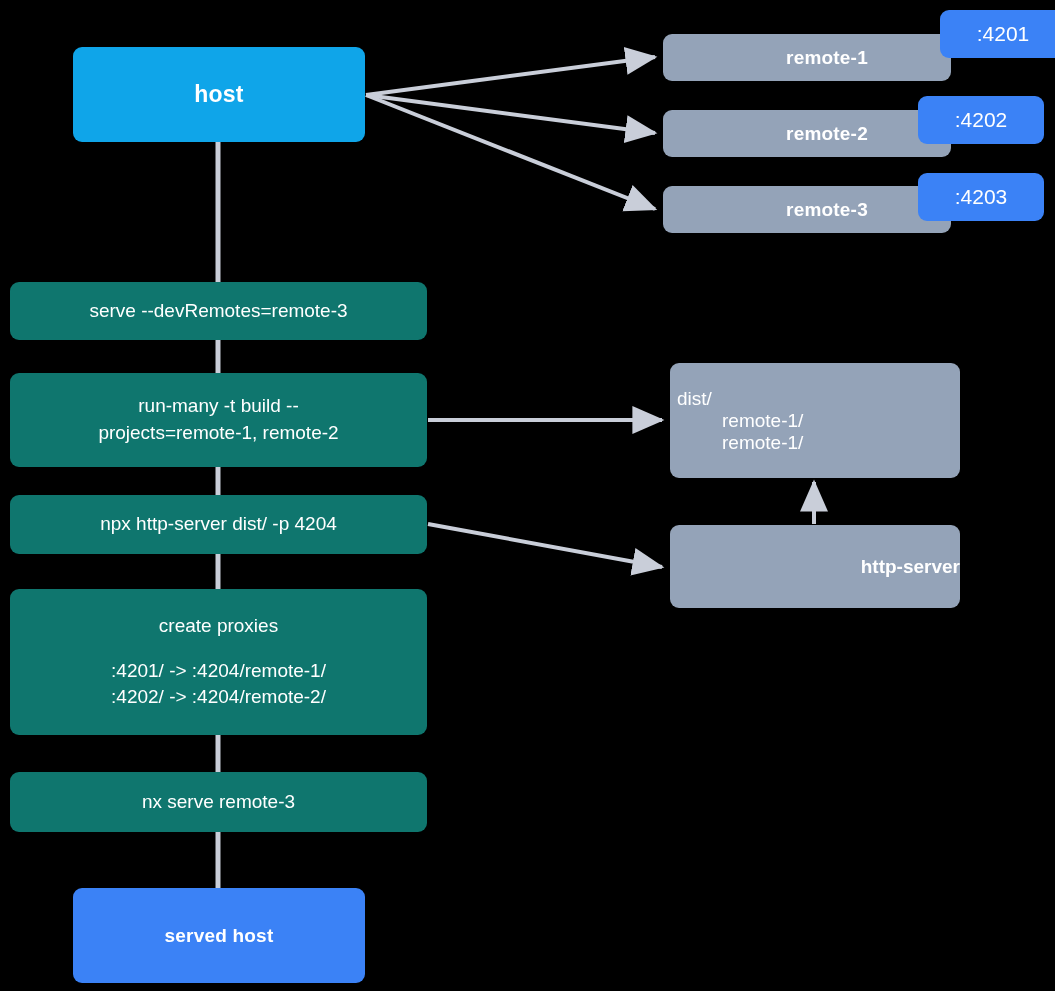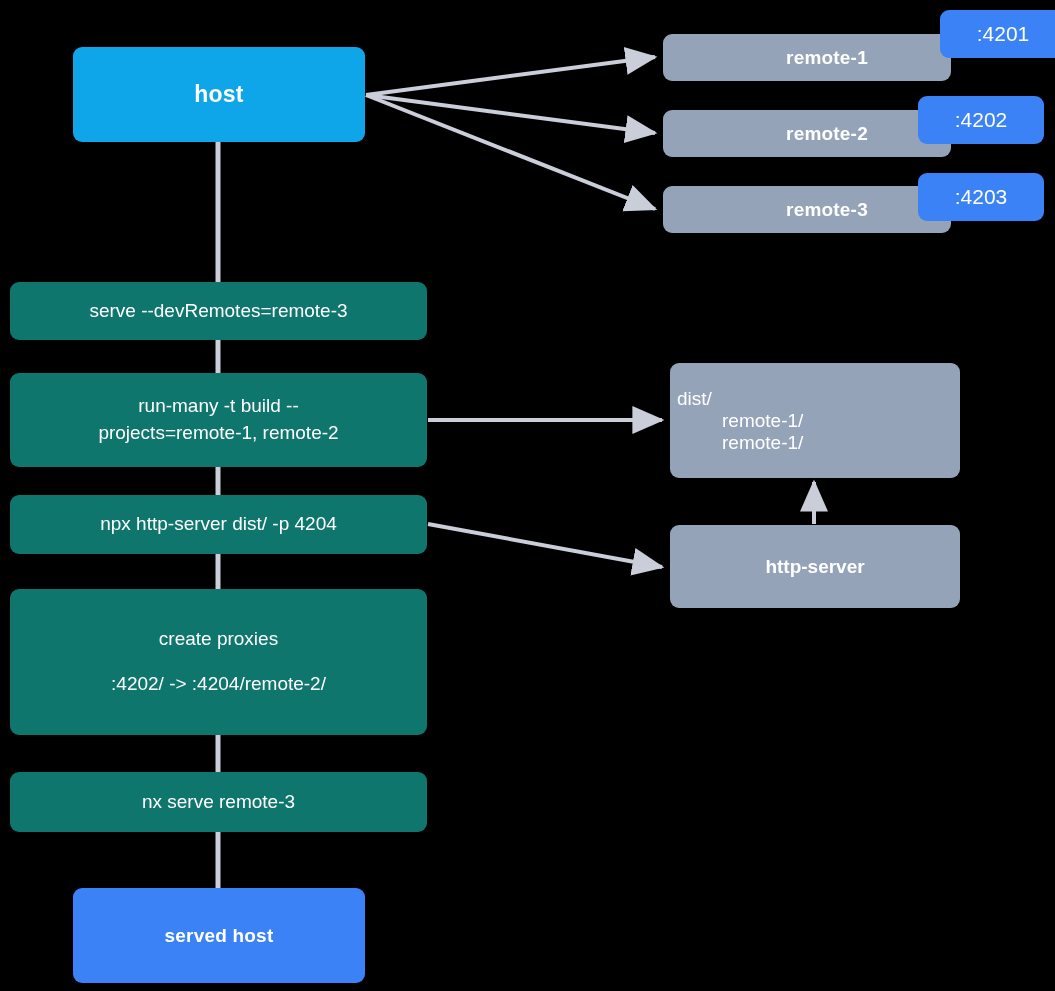--- a/index.html
+++ b/index.html
@@ -58,20 +58,21 @@
     font-size: 19px;
     letter-spacing: 0.2px;
     padding-left: 40px;
   }
   .node-gray {
     background: #94a3b8;
     font-size: 19px;
   }
   .node-gray.bold {
     font-weight: bold;
+    justify-content: flex-end;
   }
   .node-cmd {
     background: #0f766e;
     font-size: 19px;
     font-weight: normal;
     line-height: 1.42;
     padding: 6px 12px;
   }
   .badge {
     position: absolute;
@@ -175,20 +176,21 @@
   <div class="node node-cmd" style="left:10px; top:495px; width:417px; height:59px;">
     <span class="cmd-lines">
       <span>npx http-server dist/ -p 4204</span>
     </span>
   </div>
 
   <div class="node node-cmd" style="left:10px; top:589px; width:417px; height:146px;">
     <span class="cmd-lines">
       <span>create proxies</span>
       <span class="cmd-spacer"></span>
+      <span>:4201/ -&gt; :4204/remote-1/</span>
       <span>:4202/ -&gt; :4204/remote-2/</span>
     </span>
   </div>
 
   <div class="node node-cmd" style="left:10px; top:772px; width:417px; height:60px;">
     <span class="cmd-lines">
       <span>nx serve remote-3</span>
     </span>
   </div>
 

